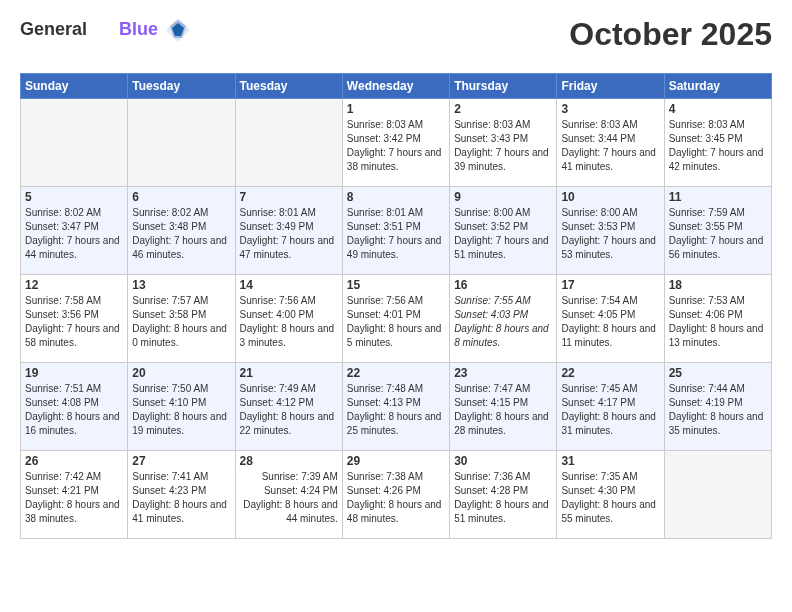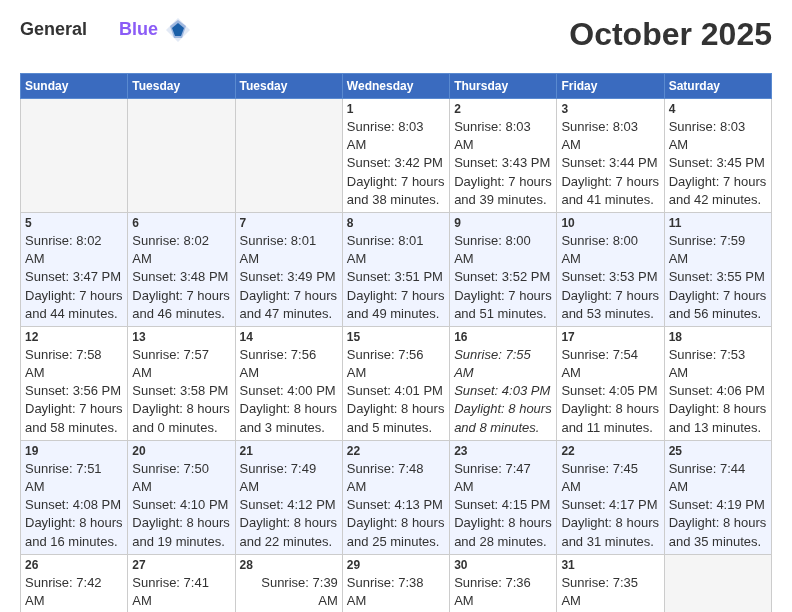--- a/index.html
+++ b/index.html
@@ -74,21 +74,21 @@
     }
     .calendar td.empty {
       background: #f5f5f5;
     }
     .day-number {
       font-weight: bold;
       font-size: 12px;
       margin-bottom: 2px;
     }
     .day-info {
-      font-size: 13px;
+      font-size: 10px;
       line-height: 1.4;
       color: #333;
     }
     .row-alt td {
       background: #f0f4ff;
     }
   </style>
 </head>
 <body>
 

